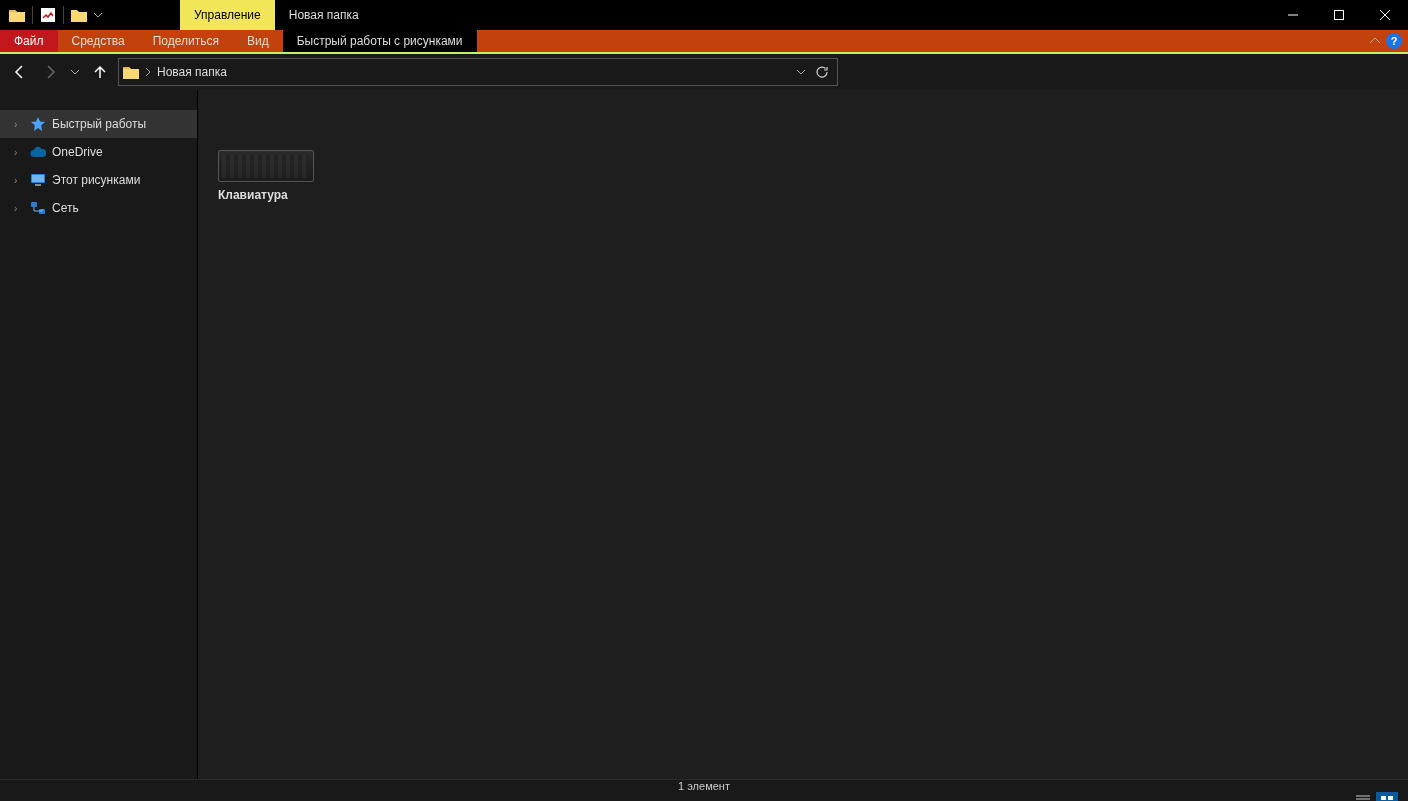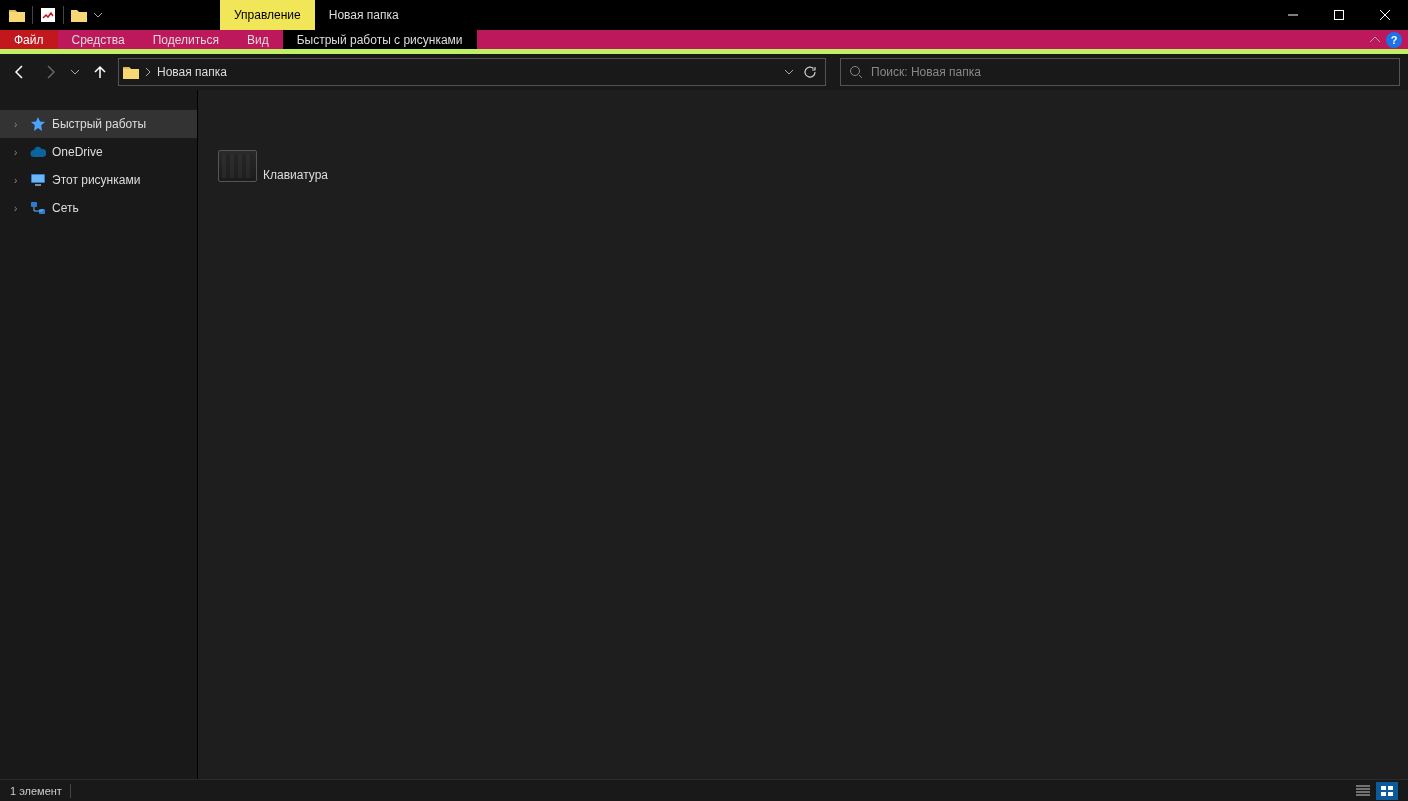--- a/index.html
+++ b/index.html
@@ -2,27 +2,27 @@
 <html><head>
 <meta charset="utf-8">
 <style>
 * { margin: 0; padding: 0; box-sizing: border-box; font-family: "Segoe UI", Tahoma, sans-serif; }
 html, body { width: 1408px; height: 801px; background: #000; color: #fff; overflow: hidden; font-size: 12px; }
 
 .titlebar { height: 30px; display: flex; align-items: stretch; background: #000; }
 .qat { display: flex; align-items: center; padding-left: 6px; gap: 2px; }
 .qat-icon { width: 22px; height: 22px; display: flex; align-items: center; justify-content: center; }
 .qat-sep { width: 1px; height: 18px; background: #444; margin: 0 2px; }
-.context-tab { background: #f0e658; color: #000; display: flex; align-items: center; justify-content: flex-end; padding: 0 14px; margin-left: 116px; }
+.context-tab { background: #f0e658; color: #000; display: flex; align-items: center; justify-content: flex-end; padding: 0 14px; margin-left: 76px; }
 .title-text { display: flex; align-items: center; padding-left: 14px; color: #ddd; }
 .spacer { flex: 1; }
 .win-controls { display: flex; }
 .win-btn { width: 46px; display: flex; align-items: center; justify-content: center; color: #fff; }
 
-.ribbon-tabs { height: 24px; display: flex; align-items: stretch; background: #be185d; border-bottom: 5px solid #bef264; justify-content: space-between; }
+.ribbon-tabs { height: 24px; display: flex; align-items: stretch; background: #c2410c; border-bottom: 2px solid #bef264; justify-content: space-between; }
 .file-tab { background: #c1171d; color: #fff; padding: 0 14px; display: flex; align-items: center; }
 .r-tab { padding: 0 14px; display: flex; align-items: center; color: #ddd; }
 .r-tab.context { background: #000; }
 .ribbon-right { margin-left: auto; display: flex; align-items: center; padding-right: 6px; gap: 6px; }
 .help-circle { width: 16px; height: 16px; border-radius: 50%; background: #1a73e8; color: #fff; display: flex; align-items: center; justify-content: center; font-size: 11px; font-weight: bold; }
 
 .navbar { height: 36px; background: #191919; display: flex; align-items: center; padding: 0 8px; gap: 6px; }
 .nav-btn { width: 24px; height: 24px; display: flex; align-items: center; justify-content: center; color: #999; }
 .nav-btn.enabled { color: #fff; }
 .addr-bar { flex: 1; height: 28px; border: 1px solid #535353; display: flex; align-items: center; padding: 0 4px; gap: 6px; max-width: 720px; }
@@ -33,26 +33,26 @@
 .search-input::placeholder { color: #888; }
 
 .body { display: flex; height: calc(801px - 30px - 24px - 36px - 22px); background: #1e1e1e; }
 .sidebar { width: 198px; background: #191919; border-right: 1px solid #000; padding-top: 20px; }
 .tree-item { height: 28px; display: flex; align-items: center; padding-left: 14px; gap: 6px; color: #ddd; }
 .tree-item.selected { background: #333; }
 .tree-chevron { width: 10px; color: #888; font-size: 10px; }
 .tree-icon { width: 16px; height: 16px; display: flex; align-items: center; justify-content: center; }
 
 .content { flex: 1; background: #1e1e1e; padding: 20px; display: flex; align-items: flex-start; gap: 20px; }
-.file-item { width: 110px; display: flex; flex-direction: row; align-items: flex-end; gap: 6px; padding-top: 40px; }
+.file-item { width: 110px; display: flex; flex-direction: column; align-items: flex-start; gap: 6px; padding-top: 40px; font-weight: bold; }
 .thumb { width: 96px; height: 32px; background: linear-gradient(#2a2a2a, #1a1a1a); border: 1px solid #555; border-radius: 2px; position: relative; }
 .thumb::before { content: ""; position: absolute; inset: 3px; background: repeating-linear-gradient(90deg, #333 0 4px, #222 4px 8px); opacity: 0.5; border-radius: 1px; }
 .file-label { color: #ddd; font-size: 12px; text-align: center; }
 
-.statusbar { height: 22px; background: #191919; border-top: 1px solid #2a2a2a; display: flex; align-items: center; padding: 0 10px; color: #ccc; font-size: 11px; }
+.statusbar { height: 22px; background: #191919; border-top: 1px solid #2a2a2a; display: flex; align-items: center; padding: 0 10px; color: #ccc; font-size: 11px; flex-direction: column; }
 .status-sep { width: 1px; height: 14px; background: #444; margin: 0 8px; }
 .status-right { margin-left: auto; display: flex; align-items: center; gap: 2px; }
 .view-btn { width: 22px; height: 18px; display: flex; align-items: center; justify-content: center; }
 .view-btn.active { background: #0a5a9c; }
 
 svg { display: block; }
 </style>
 </head>
 <body>
 
@@ -172,27 +172,20 @@
         <svg width="8" height="8" viewBox="0 0 8 8">
             <path d="M0 2l4 4 4-4" stroke="#aaa" fill="none"></path>
           </svg>
       </div>
       <div style="padding:0 4px;">
         <svg width="14" height="14" viewBox="0 0 14 14">
             <path d="M12 7a5 5 0 11-1.5-3.5M12 2v3h-3" stroke="#ccc" fill="none" stroke-width="1.2"></path>
           </svg>
       </div>
     </div>
-  </div>
-  <div class="search-bar">
-    <svg width="14" height="14" viewBox="0 0 14 14">
-        <circle cx="6" cy="6" r="4.5" stroke="#888" fill="none"></circle>
-        <path d="M10 10l3 3" stroke="#888"></path>
-      </svg>
-    <input class="search-input" placeholder="Поиск: Новая папка" style="">
   </div>
 </div>
 
 <div class="body">
   <div class="sidebar">
     <div class="tree-item selected">
       <span class="tree-chevron">›</span>
       <span class="tree-icon">
         <svg width="14" height="14" viewBox="0 0 14 14">
             <path d="M7 0l2 4.5 5 .5-3.8 3.3L11 14 7 11 3 14l.8-5.7L0 5l5-.5z" fill="#4aa3ff"></path>

